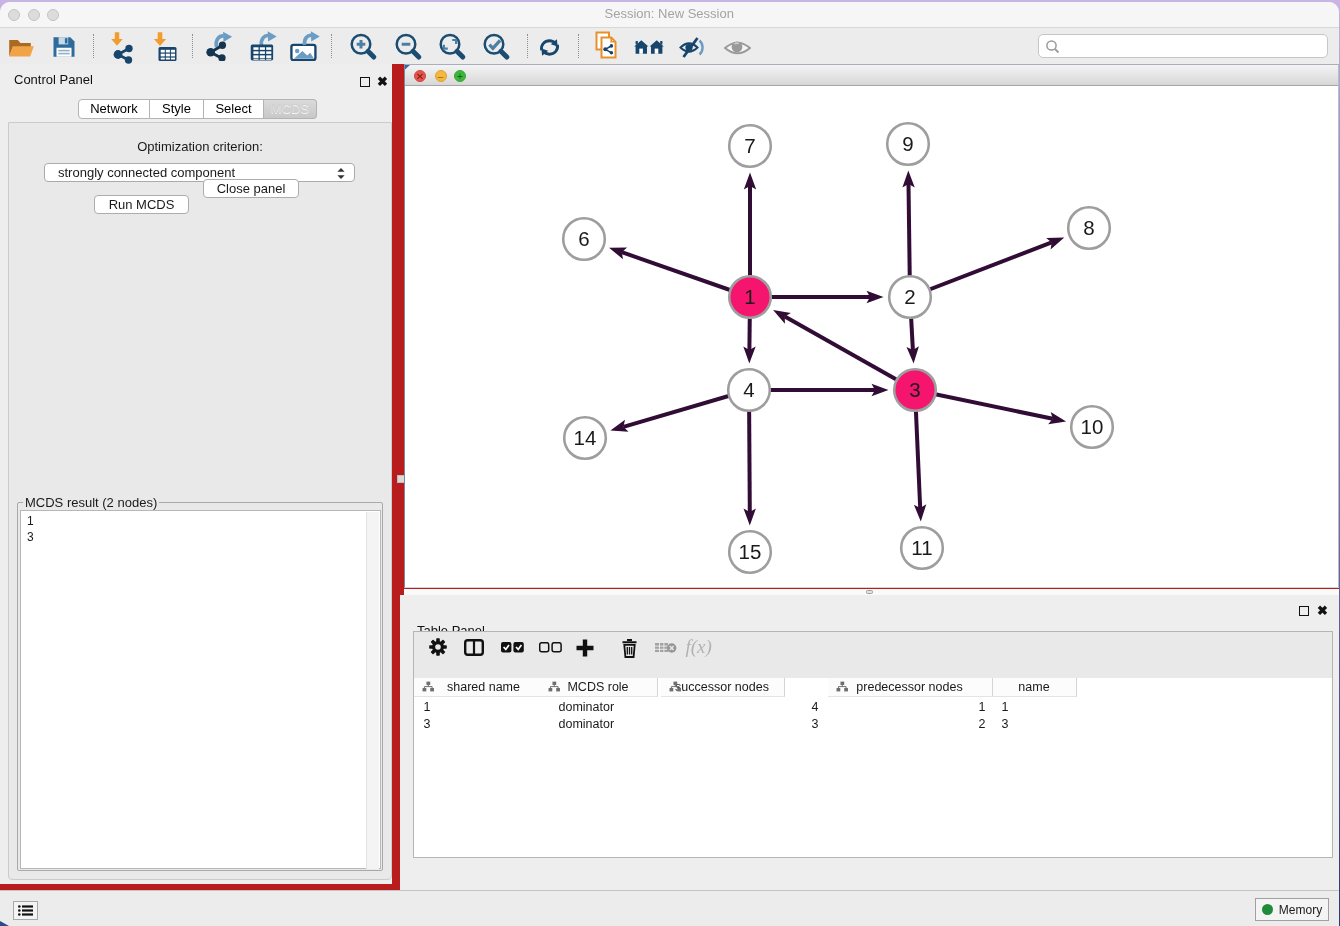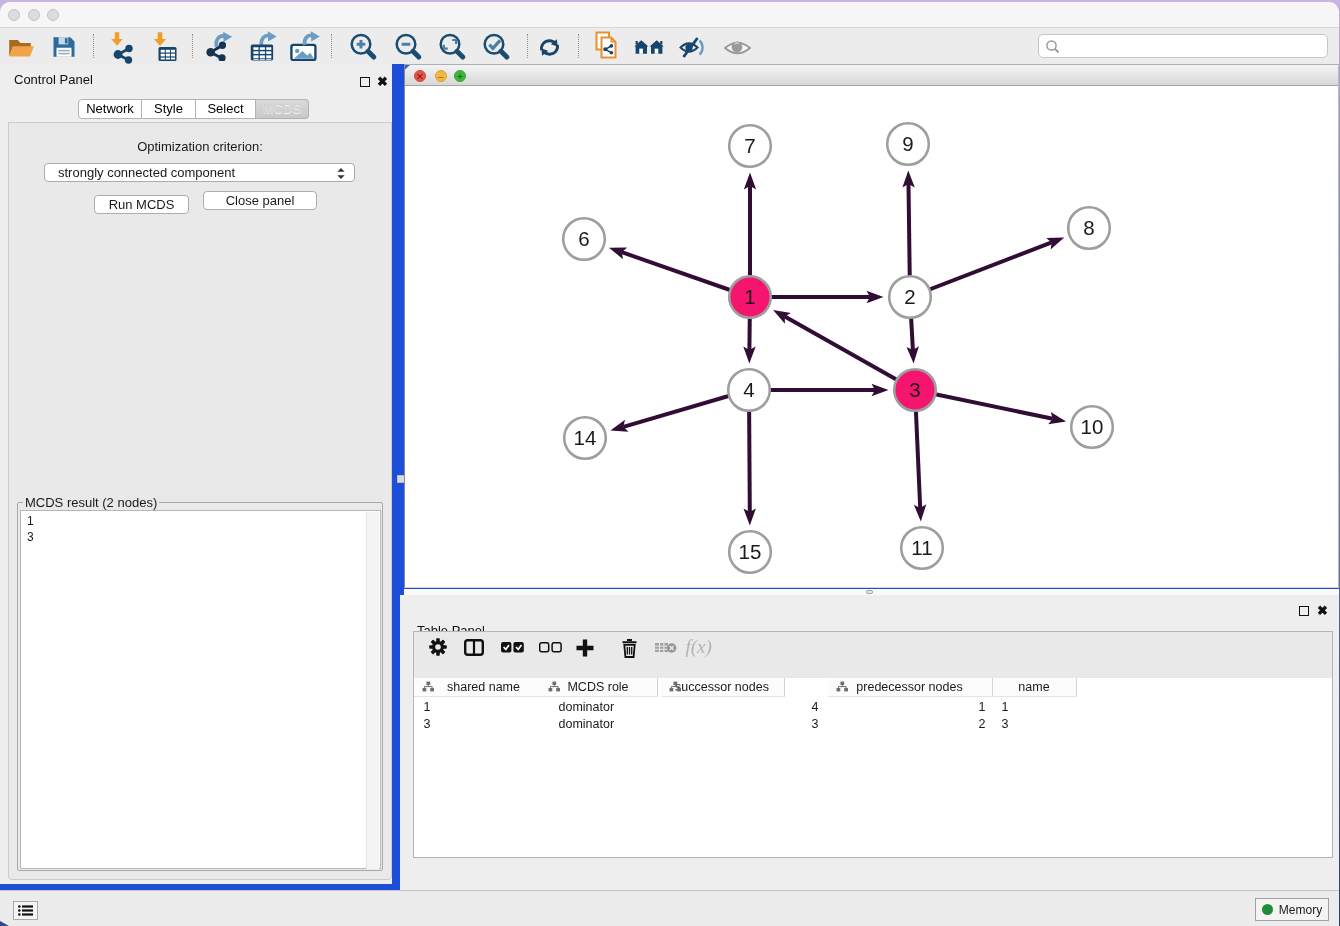--- a/index.html
+++ b/index.html
@@ -12,21 +12,21 @@
 
 #titlebar { position:absolute; left:0; top:0; width:100%; height:26px; background:#f6f6f6; border-bottom:1px solid #d8d8d8; }
 .tl { position:absolute; top:7px; width:12px; height:12px; border-radius:50%; background:#dcdcdc; border:1px solid #c3c3c3; }
 #title-text { position:absolute; top:4px; left:0; width:100%; text-align:center; color:#a3a3a3; font-size:13px; }
 
 #toolbar { position:absolute; left:0; top:27px; width:100%; height:36px; background:#ececec; border-bottom:1px solid #cfcfcf; overflow:hidden; }
 .tbi { position:absolute; top:5px; }
 .tbsep { position:absolute; top:5px; height:24px; width:0; border-left:1px dotted #8f8f8f; }
 #searchbox { position:absolute; left:1038px; top:5px; width:290px; height:24px; background:#fff; border:1px solid #c6c6c6; border-radius:5px; }
 
-#content { position:absolute; left:0; top:62px; width:100%; height:828px; background:#1d4ed8;text-decoration:underline; }
+#content { position:absolute; left:0; top:62px; width:100%; height:828px; background:#b91c1c;text-decoration:underline; }
 
 #cpanel { position:absolute; left:0; top:0; width:392px; height:820px; background:#eeeeee; }
 .panhead { position:absolute; font-size:13px; color:#111; }
 .panbtn-sq { position:absolute; width:10px; height:10px; border:1.6px solid #111; }
 .panbtn-x { position:absolute; font-size:13px; font-weight:bold; color:#111; }
 #cp-tabs { position:absolute; left:78px; top:35px; height:20px; display:flex; }
 .tab { border:1px solid #b3b3b3; border-left:none; background:#fff; color:#000; font-size:13px; text-align:center; line-height:18px; }
 .tab.first { border-left:1px solid #b3b3b3; border-radius:4px 0 0 4px; }
 .tab.last { border-radius:0 4px 4px 0; }
 .tab.sel { background:linear-gradient(#dadada,#c8c8c8); color:#cfcfcf; text-shadow:0 1px 0 #f5f5f5; }
@@ -68,20 +68,21 @@
 svg { display:block; }
 </style>
 </head>
 <body>
 <div id="desktop">
 <div id="win">
   <div id="titlebar">
     <div class="tl" style="left:8px;"></div>
     <div class="tl" style="left:28px;"></div>
     <div class="tl" style="left:47px;"></div>
+    <div id="title-text">Session: New Session</div>
   </div>
   <div id="toolbar">
     <svg class="tbi" style="left:7px;" width="28" height="26" viewBox="0 0 28 26">
       <path d="M2.2 22.5 V6 h8.6 l2.6 3 h10.4 v4 h-18 z" fill="#aa6a21"></path>
       <path d="M5.8 12.2 h21 l-3.6 10.3 H2.2 Z" fill="#f1a447"></path>
     </svg>
     <svg class="tbi" style="left:50px;" width="28" height="26" viewBox="0 0 28 26">
       <path d="M3.5 3.2 h16.8 l4.2 4.4 v15.2 h-21 z" fill="#2e6b9c"></path>
       <rect x="8.6" y="3.2" width="9.6" height="7.2" fill="#c6d9e7"></rect>
       <rect x="14.9" y="4.2" width="2.6" height="5.2" fill="#2e6b9c"></rect>
@@ -216,35 +217,35 @@
         <line x1="10" y1="10" x2="13.5" y2="13.5" stroke="#9a9a9a" stroke-width="1.8"></line>
       </svg>
     </div>
   </div>
   <div id="content">
     <div id="cpanel">
       <div class="panhead" style="left:14px; top:8px;">Control Panel</div>
       <div class="panbtn-sq" style="left:360px; top:13px;"></div>
       <div class="panbtn-x" style="left:377px; top:10px;">✖</div>
       <div id="cp-tabs">
-        <div class="tab first" style="width:64px;">Network</div>
+        <div class="tab first" style="width:72px;">Network</div>
             <div class="tab" style="width:54px;">Style</div>
             <div class="tab" style="width:60px;">Select</div>
             <div class="tab sel last" style="width:53px;">MCDS</div>
       </div>
       <div id="cp-inner">
         <div id="dropdown">strongly connected component
           <svg width="10" height="13" viewBox="0 0 10 13" style="position:absolute; right:8px; top:3px;">
             <path d="M1.4 4.8 L5 1.0 L8.6 4.8 Z" fill="#333"></path>
             <path d="M1.4 8.2 L5 12.0 L8.6 8.2 Z" fill="#333"></path>
           </svg>
         </div>
         <div id="opt-label">Optimization criterion:</div>
         <div class="btn" style="left:85px; top:72px; width:95px;">Run MCDS</div>
-        <div class="btn" style="left:194px; top:68px; width:114px;">Close panel</div>
+        <div class="btn" style="left:194px; top:56px; width:96px;">Close panel</div>
         <div id="mcds-group">
           <div id="mcds-label">MCDS result (2 nodes)</div>
           <div id="mcds-text">1<br>3<div id="mcds-scroll"></div></div>
         </div>
       </div>
     </div>
     <div id="vdiv-handle"></div>
     <div id="netwin">
       <div id="net-titlebar">
             <svg width="5" height="4.5" viewBox="0 0 5 4.5" style="position:absolute;left:0;top:0;">

